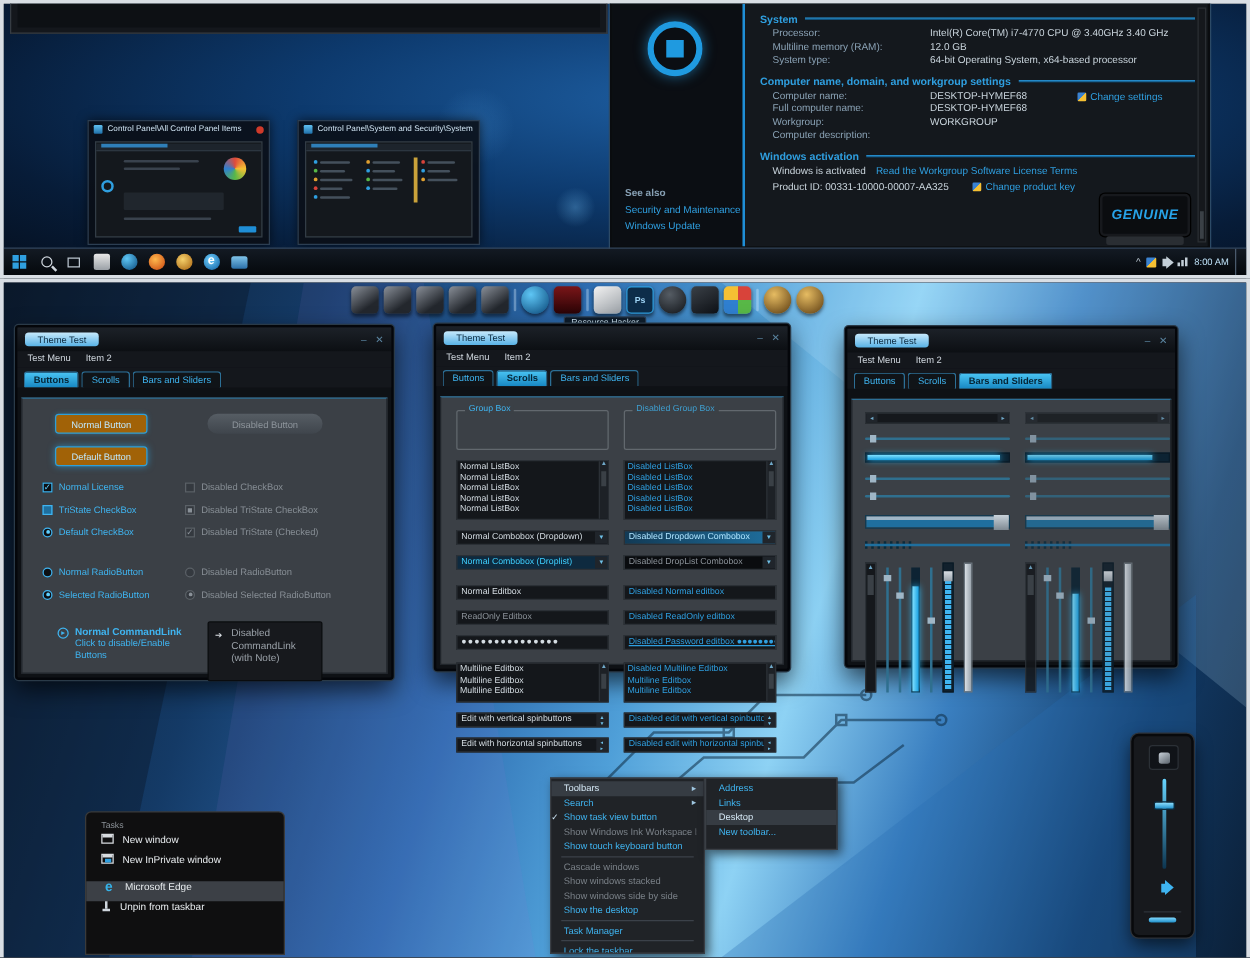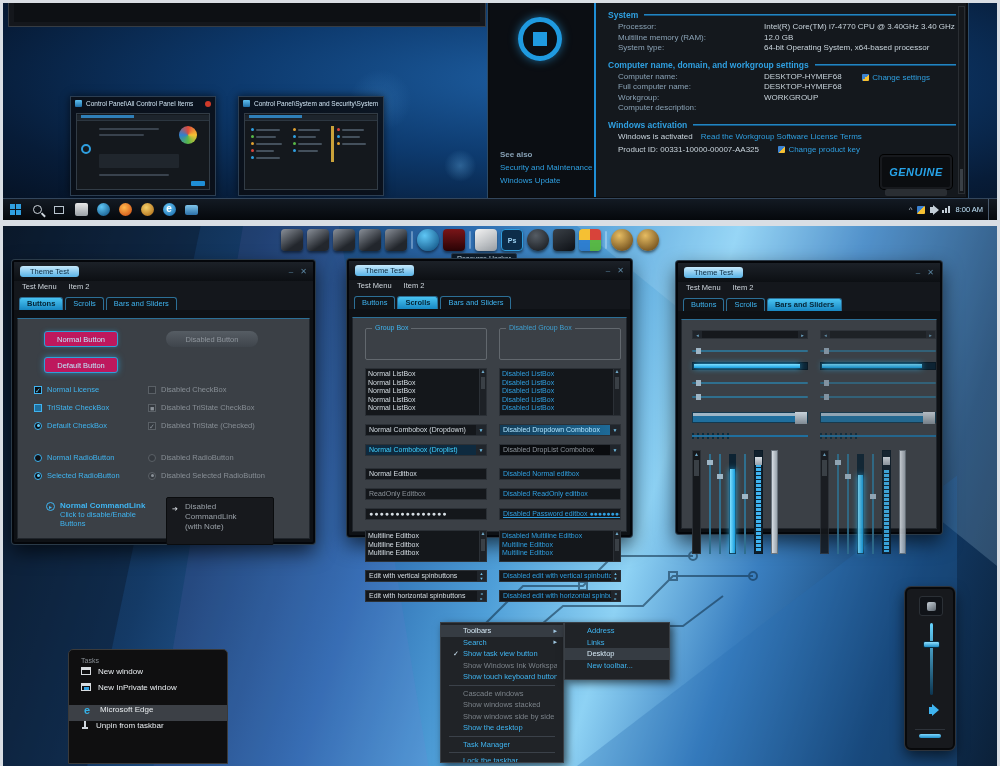--- a/index.html
+++ b/index.html
@@ -23,21 +23,21 @@
 #ring{position:absolute;left:28px;top:14px;width:44px;height:44px;border:5px solid #1f9ae0;border-radius:50%;box-shadow:0 0 10px rgba(40,160,230,.6)}
 #ring i{position:absolute;left:10px;top:10px;width:14px;height:14px;background:#1f9ae0;display:block}
 #seealso{position:absolute;left:10px;bottom:10px;font-size:8px;line-height:13px}
 #seealso .hd{color:#87a0b4;font-weight:bold}
 #seealso .lnk{display:block}
 #syscon{flex:1;position:relative;border-left:2px solid #1f8ed6;background:#14181d;padding:4px 10px 4px 12px;overflow:hidden}
 .shead{display:flex;align-items:center;gap:6px;margin:3px 0 2px}
 .shead .t{color:#2f9fe0;font-size:8.5px;font-weight:bold;white-space:nowrap}
 .shead .ln{flex:1;height:2px;background:linear-gradient(#2a9be0,#0c3e60)}
 .srow{display:flex;font-size:8px;line-height:10.5px;padding-left:10px}
-.srow .lab{width:146px;color:#8aa2b5;flex:none}
+.srow .lab{width:126px;color:#8aa2b5;flex:none}
 .srow .val{color:#c9d4dc;white-space:nowrap}
 .lnk{color:#2f9fe0}
 .uac{width:7px;height:7px;display:inline-block;background:linear-gradient(135deg,#3b82d0 50%,#f5c033 50%);border-radius:1px;margin-right:3px;vertical-align:-1px}
 .rt{position:absolute;right:26px;font-size:8px}
 #genuine{position:absolute;right:14px;bottom:8px;width:72px;height:34px;background:#0b0d10;border:2px solid #17191d;box-shadow:0 0 0 1px #000;border-radius:4px;color:#27a3e8;font-weight:bold;font-style:italic;font-size:11px;display:flex;align-items:center;justify-content:center;letter-spacing:.5px}
 #genuine:after{content:"";position:absolute;left:3px;right:3px;bottom:-9px;height:7px;background:#2a2e33;border-radius:2px}
 #sysscroll{position:absolute;right:1px;top:3px;bottom:3px;width:7px;background:#15181c;border:1px solid #2a2e33}
 #sysscroll i{position:absolute;left:1px;right:1px;bottom:2px;height:22px;background:#3a4046;display:block}
 
 .thumb{position:absolute;top:93px;width:146px;height:100px;background:rgba(10,14,20,.88);border:1px solid #2c3e52;box-shadow:0 0 8px rgba(0,0,0,.6)}
@@ -97,21 +97,21 @@
 .twin{position:absolute;background:#0e1115;border:2px solid #04060a;border-radius:3px;box-shadow:0 0 0 1px #2a3a48,0 8px 20px rgba(0,0,0,.65)}
 .tb{height:19px;display:flex;align-items:center;padding:0 6px;background:linear-gradient(#1c2128,#0c0f13);gap:4px}
 .tpill{background:linear-gradient(#c6e9fc,#58b2e6);color:#0a2a40;font-size:7.5px;padding:1px 10px;border-radius:3px;line-height:9px}
 .caps{margin-left:auto;display:flex;gap:7px;color:#5a84a0;font-size:8px;line-height:8px}
 .menubar{height:13px;display:flex;gap:12px;padding:1px 8px 0;font-size:7.5px;color:#cfd6dd;background:#14171c}
 .tabs{display:flex;gap:2px;padding:3px 5px 0;background:#14171c}
 .tab{font-size:7.5px;padding:2px 7px;border:1px solid #2c6f96;border-bottom:none;border-radius:3px 3px 0 0;color:#3fb4f0;background:#101418;line-height:8px}
 .tab.active{background:linear-gradient(#49c3f2,#1787c2);color:#052536;font-weight:bold}
 .tbody{position:absolute;left:3px;right:3px;bottom:3px;background:#3b4046;border:1px solid #20252b;border-top:1px solid #2c6f96}
 
-.btnN{position:absolute;background:#be185d;border:1px solid #2e9fd8;border-radius:3px;color:#bfe6fb;font-size:7.5px;display:flex;align-items:center;justify-content:center;box-shadow:0 0 4px rgba(46,159,216,.4)}
+.btnN{position:absolute;background:#a16207;border:1px solid #2e9fd8;border-radius:3px;color:#bfe6fb;font-size:7.5px;display:flex;align-items:center;justify-content:center;box-shadow:0 0 4px rgba(46,159,216,.4)}
 .btnD{position:absolute;background:linear-gradient(#565d64,#3f454c);border-radius:8px;color:#8e959c;font-size:7.5px;display:flex;align-items:center;justify-content:center}
 .ck{position:absolute;display:flex;align-items:center;gap:5px;font-size:7.5px;color:#3fb4f0;line-height:9px}
 .ck.dis{color:#878e95}
 .ckb{width:8px;height:8px;flex:none;border:1px solid #3fb4f0;background:#0d1014;color:#5fd0ff;font-size:7px;line-height:7px;text-align:center}
 .ckb.fill{background:#1f6f9e}
 .ckb.dim{border-color:#5a6066;background:#34393f;color:#8a9198}
 .rdo{width:8px;height:8px;flex:none;border:1px solid #3fb4f0;border-radius:50%;background:#0d1014;position:relative}
 .rdo.sel:after{content:"";position:absolute;left:1.5px;top:1.5px;width:3px;height:3px;border-radius:50%;background:#5fd0ff}
 .rdo.dim{border-color:#5a6066;background:#34393f}
 .rdo.dim.sel:after{background:#8a9198}
@@ -153,21 +153,21 @@
 .vtrk i{position:absolute;top:6px;left:-2px;width:6px;height:5px;background:#9fb6c6;display:block}
 .vbright{width:7px;background:#0d2333;position:relative}
 .vbright i{position:absolute;left:1px;right:1px;bottom:1px;display:block;background:linear-gradient(90deg,#7fe0ff,#189fe0);box-shadow:0 0 6px #2fc1ff}
 .vseg{width:9px;background:#11202c;position:relative;border:1px solid #0a1a26}
 .vseg i{position:absolute;left:1px;right:1px;bottom:1px;display:block;background:repeating-linear-gradient(#3fb4f0 0 3px,#0d2333 3px 4px)}
 .vseg u{position:absolute;left:0;right:0;top:6px;height:8px;background:linear-gradient(#d8dee4,#98a2ab)}
 .vlight{width:7px;background:linear-gradient(90deg,#d8dee4,#9aa4ad);border:1px solid #6a747d}
 
 #cmenu{position:absolute;left:437px;top:396px;width:124px;height:141px;background:#202327;border:1px solid #3a3f45;box-shadow:3px 3px 8px rgba(0,0,0,.6);padding:2px 0;overflow:hidden}
 #csub{position:absolute;left:561px;top:396px;width:106px;height:58px;background:#202327;border:1px solid #3a3f45;box-shadow:3px 3px 8px rgba(0,0,0,.6);padding:2px 0}
-.cm-item{display:flex;align-items:center;height:11.5px;padding:0 6px 0 12px;font-size:7.5px;color:#3fb4f0}
+.cm-item{display:flex;align-items:center;height:11.5px;padding:0 6px 0 0;font-size:7.5px;color:#3fb4f0}
 .cm-item .cm-check{width:10px;flex:none;font-size:7px;color:#cfe6f5}
 .cm-item .cm-label{flex:1;white-space:nowrap;overflow:hidden}
 .cm-item .cm-arrow{color:#9fc6e0;font-size:7px}
 .cm-item.dim{color:#7a8188}
 .cm-item.hl{background:#363c43;color:#d5e8f5}
 .cm-item.sep{height:1px;padding:0;margin:2px 8px;background:#3b4149}
 
 #jump{position:absolute;left:65px;top:423px;width:160px;height:115px;background:#0f0f10;border:1px solid #3a3a3a;border-radius:5px 5px 0 0;font-size:8px;color:#e8ecef}
 #jump .hdr{color:#8a9096;font-size:7px;margin:7px 0 3px 12px}
 .jrow{display:flex;gap:7px;height:16px;padding:0 12px}
@@ -541,21 +541,21 @@
       <div class="ck dis" style="left:130px;top:152px">
           <span class="rdo dim sel"></span>
           <span>Disabled Selected RadioButton</span>
         </div>
 
       <div class="cmdl" style="left:42px;top:182px;width:100px">
         <span class="arr">▸</span>
         <b>Normal CommandLink</b>
         <span>Click to disable/Enable Buttons</span>
       </div>
-      <div class="cmdbox" style="left:148px;top:178px;width:108px;height:48px">
+      <div class="cmdbox" style="left:148px;top:178px;width:92px;height:48px">
         <span class="arr2">➔</span>
         <span>Disabled CommandLink</span><br>
         <span>(with Note)</span>
       </div>
     </div>
   </div>
 
   <div class="twin" style="left:344px;top:33px;width:285px;height:278px">
     <div class="tb">
       <span class="tpill">Theme Test</span>

